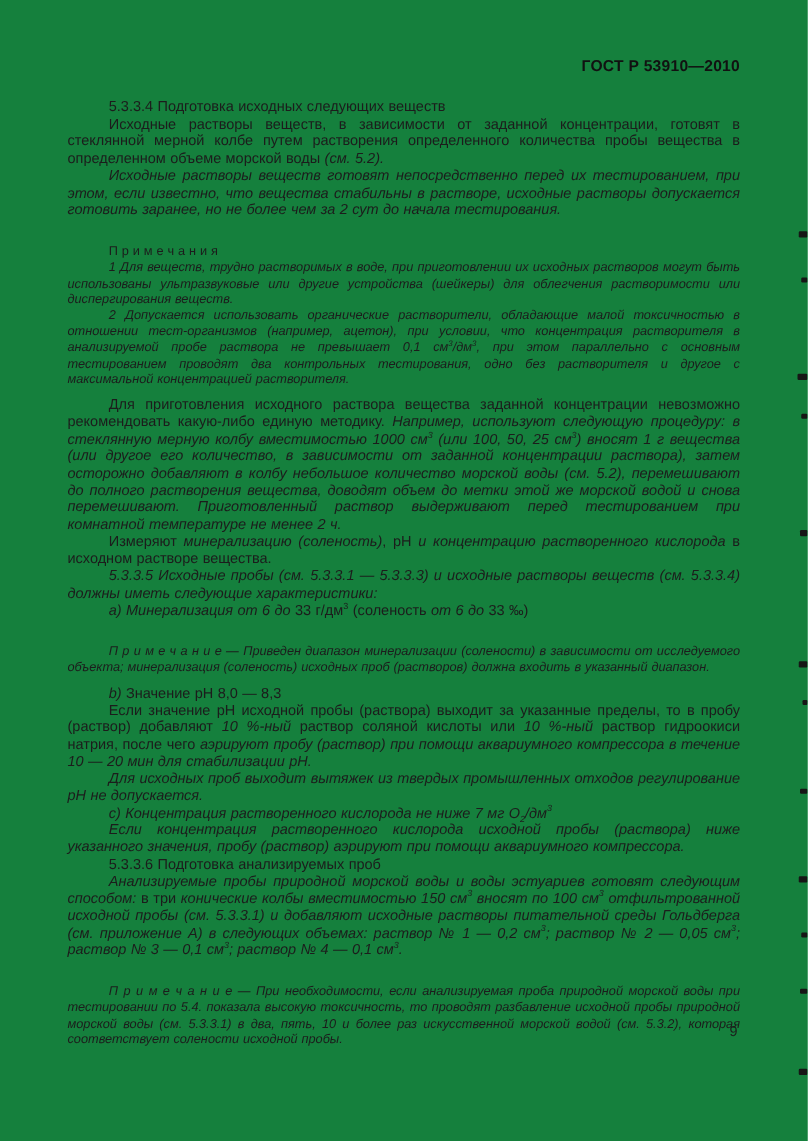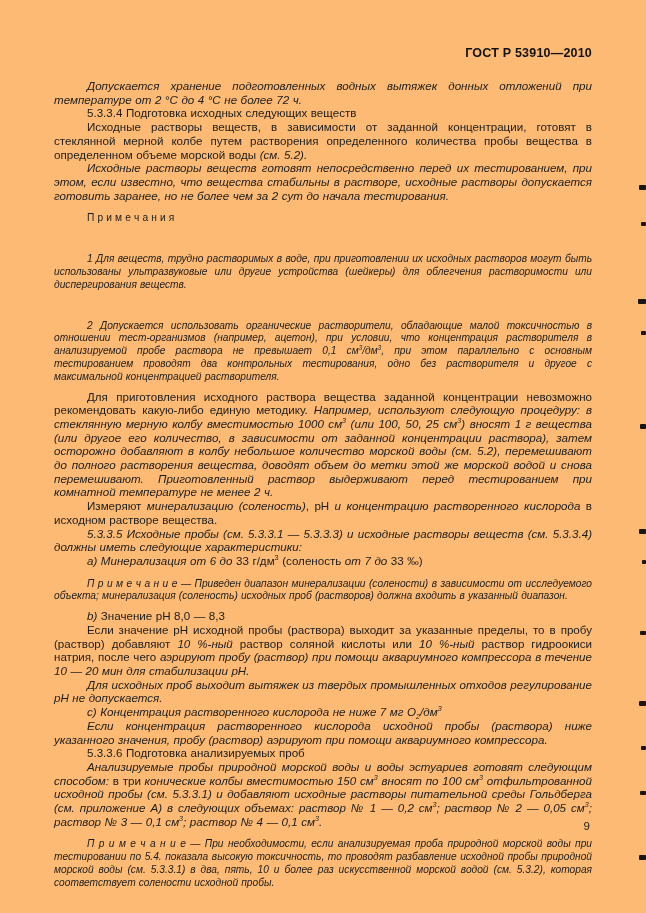--- a/index.html
+++ b/index.html
@@ -5,21 +5,21 @@
   html, body { margin: 0; padding: 0; }
   body {
     width: 646px; height: 913px;
     background: #ffffff;
     font-family: "Liberation Sans", sans-serif;
     -webkit-font-smoothing: antialiased;
   }
   .page {
     position: relative;
     width: 646px; height: 913px;
-    background: #fdba74;
+    background: #15803d;
     overflow: hidden;
     color: #1c1c1c;
   }
   .doc-code {
     position: absolute;
     top: 46px; right: 54px;
     font-size: 12.5px;
     font-weight: bold;
     letter-spacing: 0.2px;
     color: #111;
@@ -32,22 +32,22 @@
   .para {
     margin: 0;
     font-size: 11.6px;
     line-height: 13.7px;
     text-align: justify;
     color: #1c1c1c;
     word-spacing: 0.3px;
   }
   .para.indent { text-indent: 33px; }
   .para.noindent { text-indent: 0; }
-  .para.note { font-size: 10.2px; line-height: 12.8px; margin-top: 28px; }
-  .para.sb { margin-top: 10px; }
+  .para.note { font-size: 10.2px; line-height: 12.8px; }
+  .para.sb { margin-top: 21px; }
   .para.sa { margin-bottom: 6px; }
   .run-r  { font-style: normal; }
   .run-i  { font-style: italic; }
   .run-r-sup { font-style: normal; vertical-align: super; font-size: 0.62em; line-height: 0; }
   .run-i-sup { font-style: italic; vertical-align: super; font-size: 0.62em; line-height: 0; }
   .run-i-sub { font-style: italic; vertical-align: sub;   font-size: 0.62em; line-height: 0; }
   .page-number {
     position: absolute;
     top: 820px; right: 56px;
     font-size: 11.5px;
@@ -61,31 +61,30 @@
   }
 </style>
 </head>
 <body>
 
 <div class="page">
 
   <div class="doc-code">ГОСТ Р 53910—2010</div>
 
   <main class="body-area">
-      <p class="para body indent"><span class="run-i">Допускается хранение подготовленных водных вытяжек донных отложений при температуре от 2 °С до 4 °С не более 72 ч.</span></p>
       <p class="para body indent"><span class="run-r">5.3.3.4 Подготовка исходных следующих веществ</span></p>
       <p class="para body indent"><span class="run-r">Исходные растворы веществ, в зависимости от заданной концентрации, готовят в стеклянной мерной колбе путем растворения определенного количества пробы вещества в определенном объеме морской воды </span><span class="run-i">(см. 5.2).</span></p>
       <p class="para body indent"><span class="run-i">Исходные растворы веществ готовят непосредственно перед их тестированием, при этом, если известно, что вещества стабильны в растворе, исходные растворы допускается готовить заранее, но не более чем за 2 сут до начала тестирования.</span></p>
       <p class="para note indent sb"><span class="run-r">П р и м е ч а н и я</span></p>
       <p class="para note indent"><span class="run-i">1 Для веществ, трудно растворимых в воде, при приготовлении их исходных растворов могут быть использованы ультразвуковые или другие устройства (шейкеры) для облегчения растворимости или диспергирования веществ.</span></p>
       <p class="para note indent sa"><span class="run-i">2 Допускается использовать органические растворители, обладающие малой токсичностью в отношении тест-организмов (например, ацетон), при условии, что концентрация растворителя в анализируемой пробе раствора не превышает 0,1 см</span><span class="run-i-sup">3</span><span class="run-i">/дм</span><span class="run-i-sup">3</span><span class="run-i">, при этом параллельно с основным тестированием проводят два контрольных тестирования, одно без растворителя и другое с максимальной концентрацией растворителя.</span></p>
       <p class="para body indent"><span class="run-r">Для приготовления исходного раствора вещества заданной концентрации невозможно рекомендовать какую-либо единую методику. </span><span class="run-i">Например, используют следующую процедуру: в стеклянную мерную колбу вместимостью 1000 см</span><span class="run-i-sup">3</span><span class="run-i"> (или 100, 50, 25 см</span><span class="run-i-sup">3</span><span class="run-i">) вносят 1 г вещества (или другое его количество, в зависимости от заданной концентрации раствора), затем осторожно добавляют в колбу небольшое количество морской воды (см. 5.2), перемешивают до полного растворения вещества, доводят объем до метки этой же морской водой и снова перемешивают. Приготовленный раствор выдерживают перед тестированием при комнатной температуре не менее 2 ч.</span></p>
       <p class="para body indent"><span class="run-r">Измеряют </span><span class="run-i">минерализацию (соленость)</span><span class="run-r">, pH </span><span class="run-i">и концентрацию растворенного кислорода</span><span class="run-r"> в исходном растворе вещества.</span></p>
       <p class="para body indent"><span class="run-i">5.3.3.5 Исходные пробы (см. 5.3.3.1 — 5.3.3.3) и исходные растворы веществ (см. 5.3.3.4) должны иметь следующие характеристики:</span></p>
-      <p class="para body indent"><span class="run-i">а) Минерализация от 6 до </span><span class="run-r">33 г/дм</span><span class="run-r-sup">3</span><span class="run-r"> (соленость </span><span class="run-i">от 7 до </span><span class="run-r">33 ‰)</span></p>
+      <p class="para body indent"><span class="run-i">а) Минерализация от 6 до </span><span class="run-r">33 г/дм</span><span class="run-r-sup">3</span><span class="run-r"> (соленость </span><span class="run-i">от 6 до </span><span class="run-r">33 ‰)</span></p>
       <p class="para note indent sb sa"><span class="run-i">П р и м е ч а н и е — Приведен диапазон минерализации (солености) в зависимости от исследуемого объекта; минерализация (соленость) исходных проб (растворов) должна входить в указанный диапазон.</span></p>
       <p class="para body indent"><span class="run-i">b)</span><span class="run-r"> Значение pH 8,0 — 8,3</span></p>
       <p class="para body indent"><span class="run-r">Если значение pH исходной пробы (раствора) выходит за указанные пределы, то в пробу (раствор) добавляют </span><span class="run-i">10 %-ный</span><span class="run-r"> раствор соляной кислоты или </span><span class="run-i">10 %-ный</span><span class="run-r"> раствор гидроокиси натрия, после чего </span><span class="run-i">аэрируют пробу (раствор) при помощи  аквариумного  компрессора  в течение 10 — 20 мин  для стабилизации pH.</span></p>
       <p class="para body indent"><span class="run-i">Для исходных проб выходит вытяжек из твердых промышленных отходов регулирование pH не допускается.</span></p>
       <p class="para body indent"><span class="run-i">с) Концентрация растворенного кислорода не ниже 7 мг О</span><span class="run-i-sub">2</span><span class="run-i">/дм</span><span class="run-i-sup">3</span></p>
       <p class="para body indent"><span class="run-i">Если концентрация растворенного кислорода исходной пробы (раствора) ниже указанного значения, пробу (раствор) аэрируют при помощи аквариумного компрессора.</span></p>
       <p class="para body indent"><span class="run-r">5.3.3.6 Подготовка анализируемых проб</span></p>
       <p class="para body indent"><span class="run-i">Анализируемые пробы природной морской воды и воды эстуариев готовят следующим способом:</span><span class="run-r"> в три </span><span class="run-i">конические колбы вместимостью 150 см</span><span class="run-i-sup">3</span><span class="run-i"> вносят по 100 см</span><span class="run-i-sup">3</span><span class="run-i"> отфильтрованной исходной пробы (см. 5.3.3.1) и добавляют исходные растворы питательной среды Гольдберга (см. приложение А) в следующих объемах: раствор № 1 — 0,2 см</span><span class="run-i-sup">3</span><span class="run-i">; раствор № 2 — 0,05 см</span><span class="run-i-sup">3</span><span class="run-i">; раствор № 3 — 0,1 см</span><span class="run-i-sup">3</span><span class="run-i">; раствор № 4 — 0,1 см</span><span class="run-i-sup">3</span><span class="run-i">.</span></p>
       <p class="para note indent sb"><span class="run-i">П р и м е ч а н и е — При необходимости, если анализируемая проба природной морской воды при тестировании по 5.4. показала высокую токсичность, то проводят разбавление исходной пробы природной морской воды (см. 5.3.3.1) в два, пять, 10 и более раз искусственной морской водой (см. 5.3.2), которая соответствует солености исходной пробы.</span></p>
     </main>

